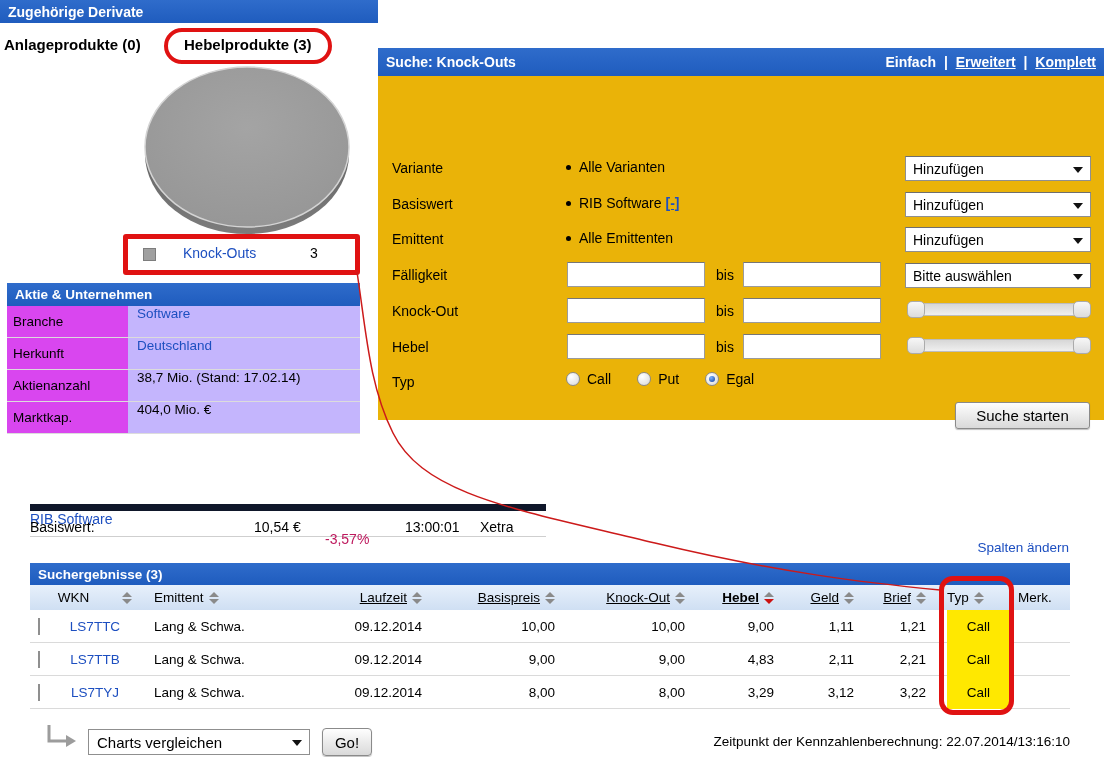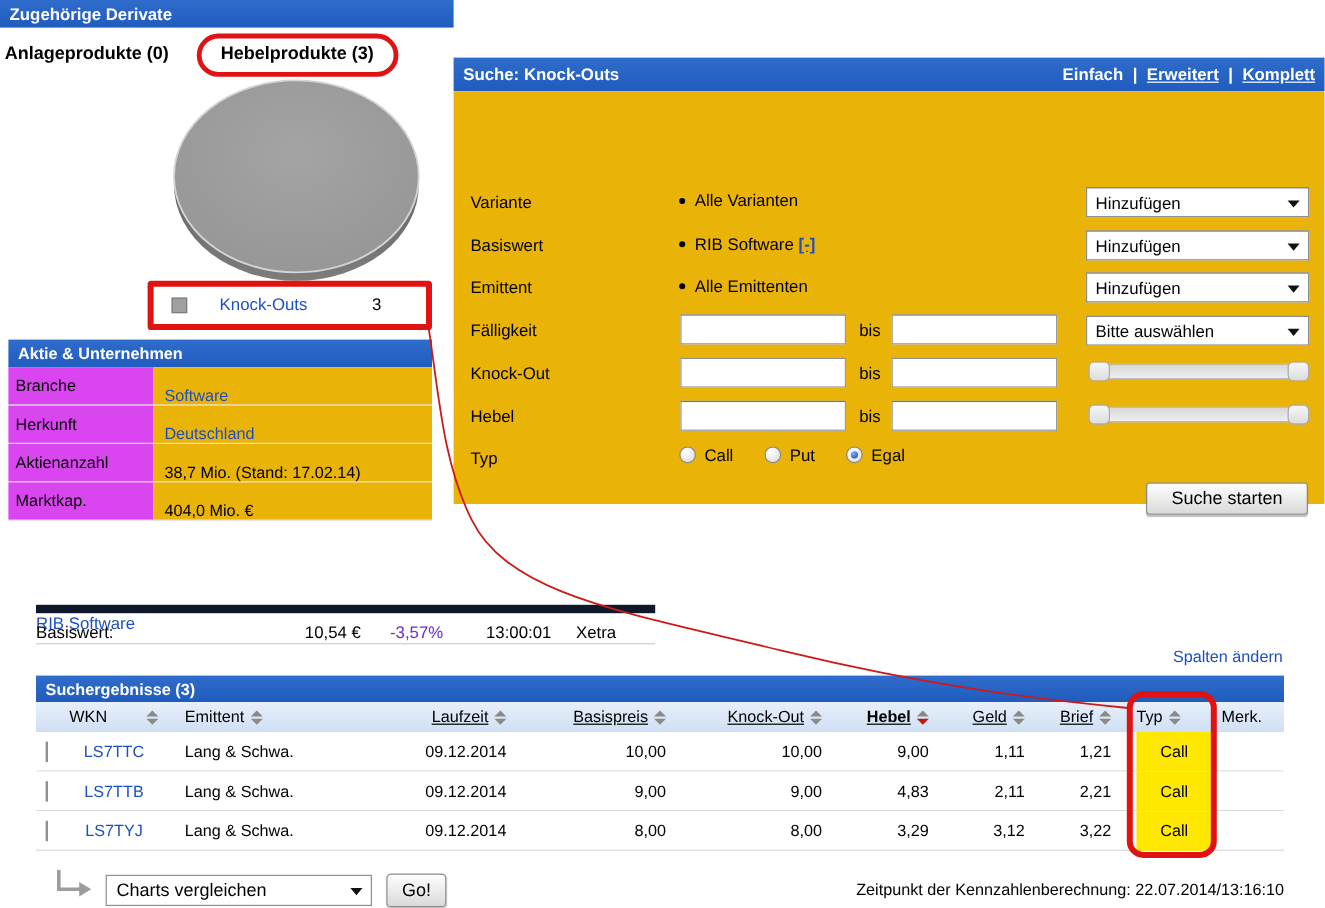--- a/index.html
+++ b/index.html
@@ -21,21 +21,21 @@
   .legend-swatch { position:absolute; left:18px; top:12px; width:13px; height:13px;
                    background:#a0a0a0; border:1px solid #7d7d7d; }
   .legend-label { position:absolute; left:58px; top:9px; font-size:14px; color:#1d4fc0; }
   .legend-value { position:absolute; left:185px; top:9px; font-size:14px; color:#000; }
 
   
   .company { position:absolute; left:7px; top:283px; width:353px; }
   .company .bluebar { height:23px; font-size:13.5px; }
   .company-row { display:flex; height:32px; border-bottom:1px solid #dcdcdc; font-size:13.5px; }
   .company-row .lbl { width:121px; background:#d946ef; display:flex; align-items:center; padding-left:6px; }
-  .company-row .val { flex:1; background:#eab308; display:flex; align-items:flex-end; padding-left:9px; }
+  .company-row .val { flex:1; background:#c4b5fd; display:flex; align-items:flex-start; padding-left:9px; }
   .link { color:#1d4fc0; }
   a.link { text-decoration:none; }
 
   
   .search { position:absolute; left:378px; top:48px; width:726px; height:372px; }
   .search-head { height:28px; justify-content:space-between; font-size:14px; }
   .modes span { margin-left:4px; }
   .mode-underline { text-decoration:underline; }
   .search-body { position:relative; height:344px; background:#eab308; }
   .frow { position:absolute; left:0; width:100%; height:30px; }
@@ -71,21 +71,21 @@
   .btn { background:linear-gradient(#fefefe,#d9d9d9); border:1px solid #8a8a8a; border-radius:3px;
          font-size:15px; font-family:"Liberation Sans",sans-serif; color:#000;
          box-shadow:0 1px 1px rgba(0,0,0,.25); }
   .search-btn { position:absolute; left:577px; top:326px; width:135px; height:27px; }
 
   
   .quote { position:absolute; left:30px; top:504px; width:516px; height:33px;
            border-top:7px solid #0f172a; border-bottom:1px solid #cfcfcf; font-size:14px; }
   .quote span { position:absolute; top:8px; white-space:nowrap; }
   .q-label { left:0; } .q-name { left:105px; } .q-price { left:224px; }
-  .q-change { left:295px; color:#6d28d9; } .q-time { left:375px; } .q-exch { left:450px; }
+  .q-change { left:295px; color:#be185d;margin-top:12px; } .q-time { left:375px; } .q-exch { left:450px; }
 
   .spalten { position:absolute; right:35px; top:540px; font-size:13.5px; color:#1d4fc0; }
 
   
   .results { position:absolute; left:30px; top:563px; width:1040px; }
   .results-title { height:22px; font-size:13.5px; }
   .tgrid { display:grid; grid-template-columns:34px 62px 116px 180px 133px 130px 89px 80px 72px 21px 63px 60px;
            align-items:center; font-size:13.5px; }
   .thead { height:25px; background:linear-gradient(#e7f0fb,#cfdff3); }
   .th { display:flex; align-items:center; white-space:nowrap; }

